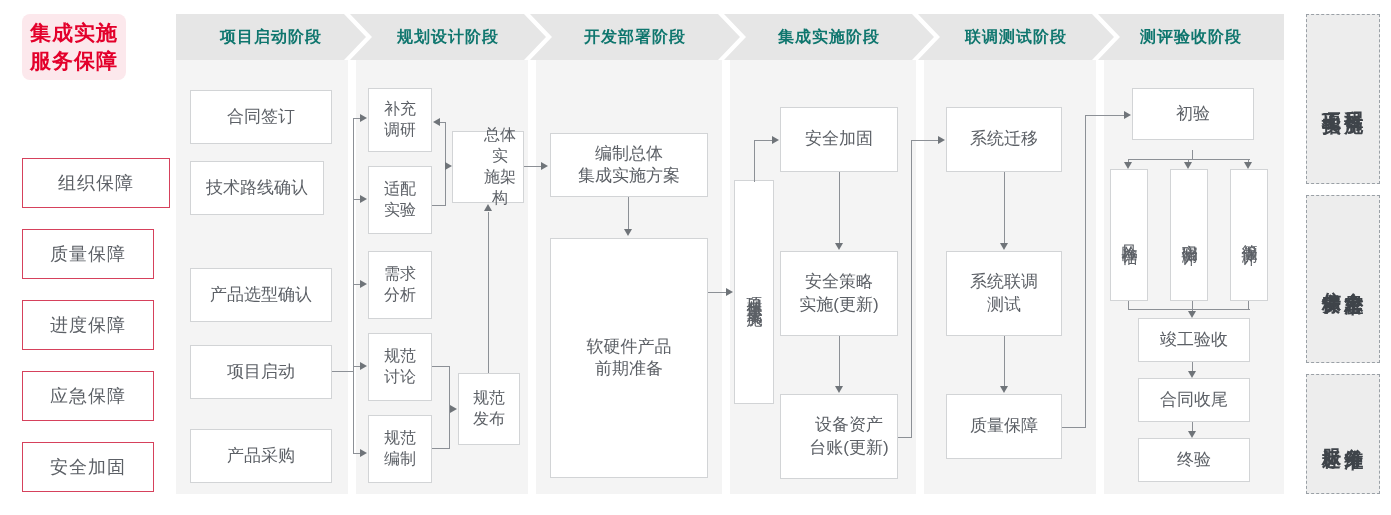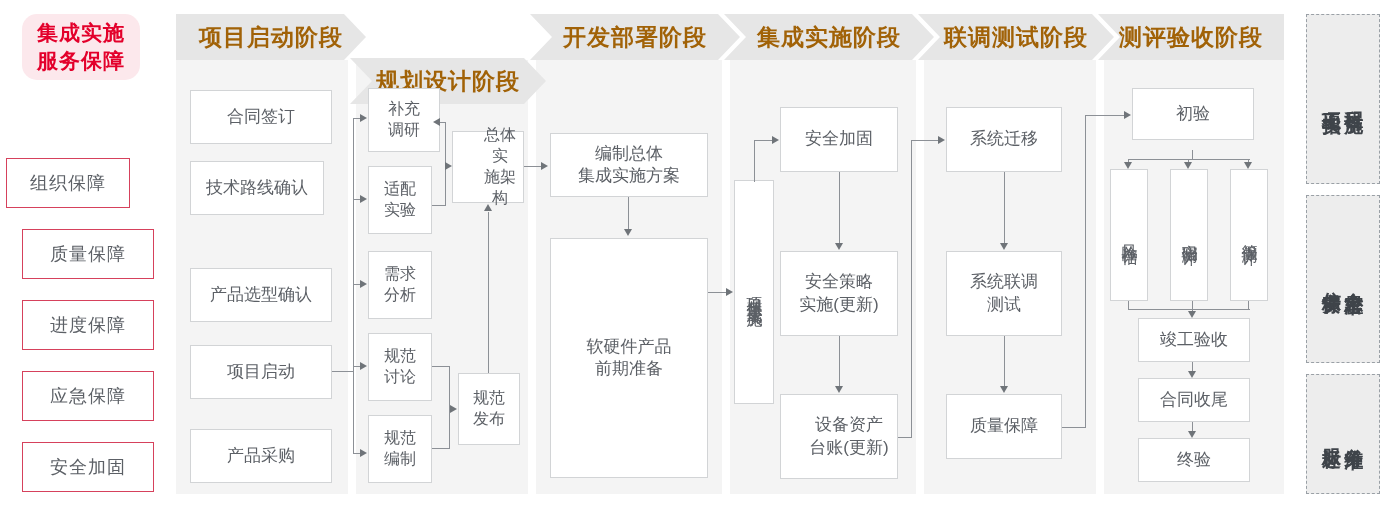--- a/index.html
+++ b/index.html
@@ -19,22 +19,22 @@
   }
   .brand span{display:block;}
   .guar{
     background:#ffffff;border:1.5px solid #d6415c;
     display:flex;align-items:center;justify-content:center;
     color:#5c6066;font-size:18px;letter-spacing:1px;
   }
 
   
   .phdr{
-    background:#e6e6e6;color:#a16207;font-weight:bold;
-    font-size:23px;letter-spacing:1px;
+    background:#e6e6e6;color:#0f766e;font-weight:bold;
+    font-size:16px;letter-spacing:1px;
     display:flex;align-items:center;justify-content:center;
     clip-path:polygon(0 0, calc(100% - 22px) 0, 100% 50%, calc(100% - 22px) 100%, 0 100%, 22px 50%);
   }
   .phdr.first{
     clip-path:polygon(0 0, calc(100% - 22px) 0, 100% 50%, calc(100% - 22px) 100%, 0 100%);
   }
   .phdr.last{
     clip-path:polygon(0 0, 100% 0, 100% 100%, 0 100%, 22px 50%);
   }
 
@@ -72,28 +72,28 @@
   .std .vcol{
     writing-mode:vertical-rl;text-orientation:upright;
     letter-spacing:1px;line-height:1.12;text-align:center;
   }
 </style>
 </head>
 <body>
 
 <div id="root">
 
-  <div class="abs brand" style="left:22px;top:14px;width:118px;height:66px;border-radius:15px;">
+  <div class="abs brand" style="left:22px;top:14px;width:104px;height:66px;">
     <div>
       <span>集成实施</span>
       <span>服务保障</span>
     </div>
   </div>
 
-  <div class="abs guar" style="left:6px;top:158px;width:124px;height:50px;">
+  <div class="abs guar" style="left:22px;top:158px;width:148px;height:50px;">
     <span>组织保障</span>
   </div>
   <div class="abs guar" style="left:22px;top:229px;width:132px;height:50px;">
     <span>质量保障</span>
   </div>
   <div class="abs guar" style="left:22px;top:300px;width:132px;height:50px;">
     <span>进度保障</span>
   </div>
   <div class="abs guar" style="left:22px;top:371px;width:132px;height:50px;">
     <span>应急保障</span>
@@ -105,21 +105,21 @@
   <div class="abs pbody" style="left:176px;top:60px;width:172px;height:434px;"></div>
   <div class="abs pbody" style="left:356px;top:60px;width:172px;height:434px;"></div>
   <div class="abs pbody" style="left:536px;top:60px;width:186px;height:434px;"></div>
   <div class="abs pbody" style="left:730px;top:60px;width:186px;height:434px;"></div>
   <div class="abs pbody" style="left:924px;top:60px;width:172px;height:434px;"></div>
   <div class="abs pbody" style="left:1104px;top:60px;width:180px;height:434px;"></div>
 
   <div class="abs phdr first" style="left:176px;top:14px;width:190px;height:46px;">
     <span>项目启动阶段</span>
   </div>
-  <div class="abs phdr" style="left:350px;top:14px;width:196px;height:46px;margin-top:44px;">
+  <div class="abs phdr" style="left:350px;top:14px;width:196px;height:46px;">
     <span>规划设计阶段</span>
   </div>
   <div class="abs phdr" style="left:530px;top:14px;width:210px;height:46px;">
     <span>开发部署阶段</span>
   </div>
   <div class="abs phdr" style="left:724px;top:14px;width:210px;height:46px;">
     <span>集成实施阶段</span>
   </div>
   <div class="abs phdr" style="left:918px;top:14px;width:196px;height:46px;">
     <span>联调测试阶段</span>
@@ -137,21 +137,21 @@
   <div class="abs node" style="left:190px;top:268px;width:142px;height:54px;">
     <span>产品选型确认</span>
     </div>
   <div class="abs node" style="left:190px;top:345px;width:142px;height:54px;">
     <span>项目启动</span>
     </div>
   <div class="abs node" style="left:190px;top:429px;width:142px;height:54px;">
     <span>产品采购</span>
     </div>
 
-  <div class="abs node sm" style="left:368px;top:88px;width:72px;height:64px;align-items:center;">
+  <div class="abs node sm" style="left:368px;top:88px;width:64px;height:64px;align-items:center;">
     <span style="white-space:pre-line;">补充
 调研</span>
     </div>
   <div class="abs node sm" style="left:368px;top:166px;width:64px;height:68px;">
     <span style="white-space:pre-line;">适配
 实验</span>
     </div>
   <div class="abs node sm" style="left:368px;top:251px;width:64px;height:68px;">
     <span style="white-space:pre-line;">需求
 分析</span>

